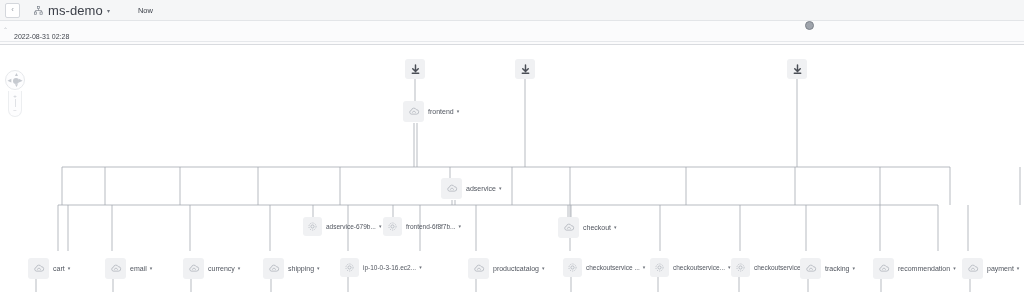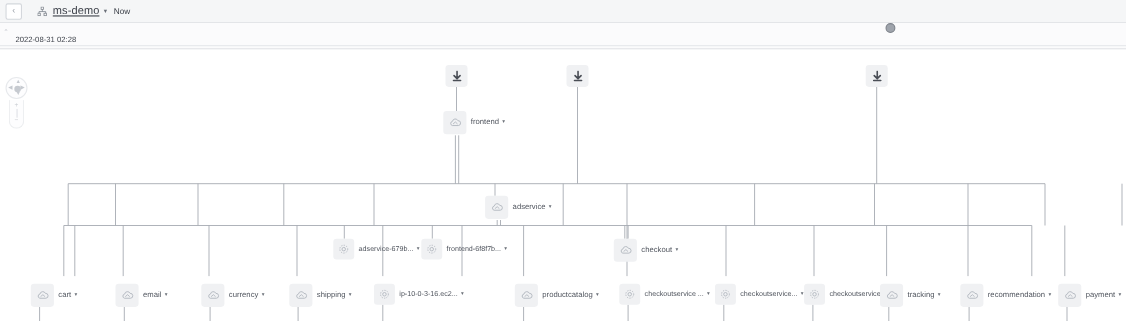--- a/index.html
+++ b/index.html
@@ -23,24 +23,24 @@
     width: 15px; height: 15px;
     background: #ffffff;
     border: 1px solid #d4d7dc;
     border-radius: 2px;
     display: flex; align-items: center; justify-content: center;
     color: #9aa0a8; font-size: 8px; line-height: 1;
     cursor: pointer;
   }
   .hdr-graph-icon { margin-left: 14px; display: flex; align-items: center; }
   .hdr-title {
-    margin-left: 5px; font-size: 10px; color: #3c4049; letter-spacing: .1px; text-decoration: underline;
+    margin-left: 5px; font-size: 13px; color: #3c4049; letter-spacing: .1px;
   }
   .hdr-caret { margin-left: 4px; font-size: 6px; color: #6b7079; }
-  .hdr-now { margin-left: 6px; font-size: 7.5px; color: #3c4049; }
+  .hdr-now { margin-left: 28px; font-size: 7.5px; color: #3c4049; }
 
   
   .timebar {
     position: absolute; left: 0; top: 21px;
     width: 1024px; height: 24px;
     background: #fbfbfc;
     border-bottom: 1px solid #d9dbdf;
   }
   .timebar-collapse {
     position: absolute; left: 3px; top: 6px;

